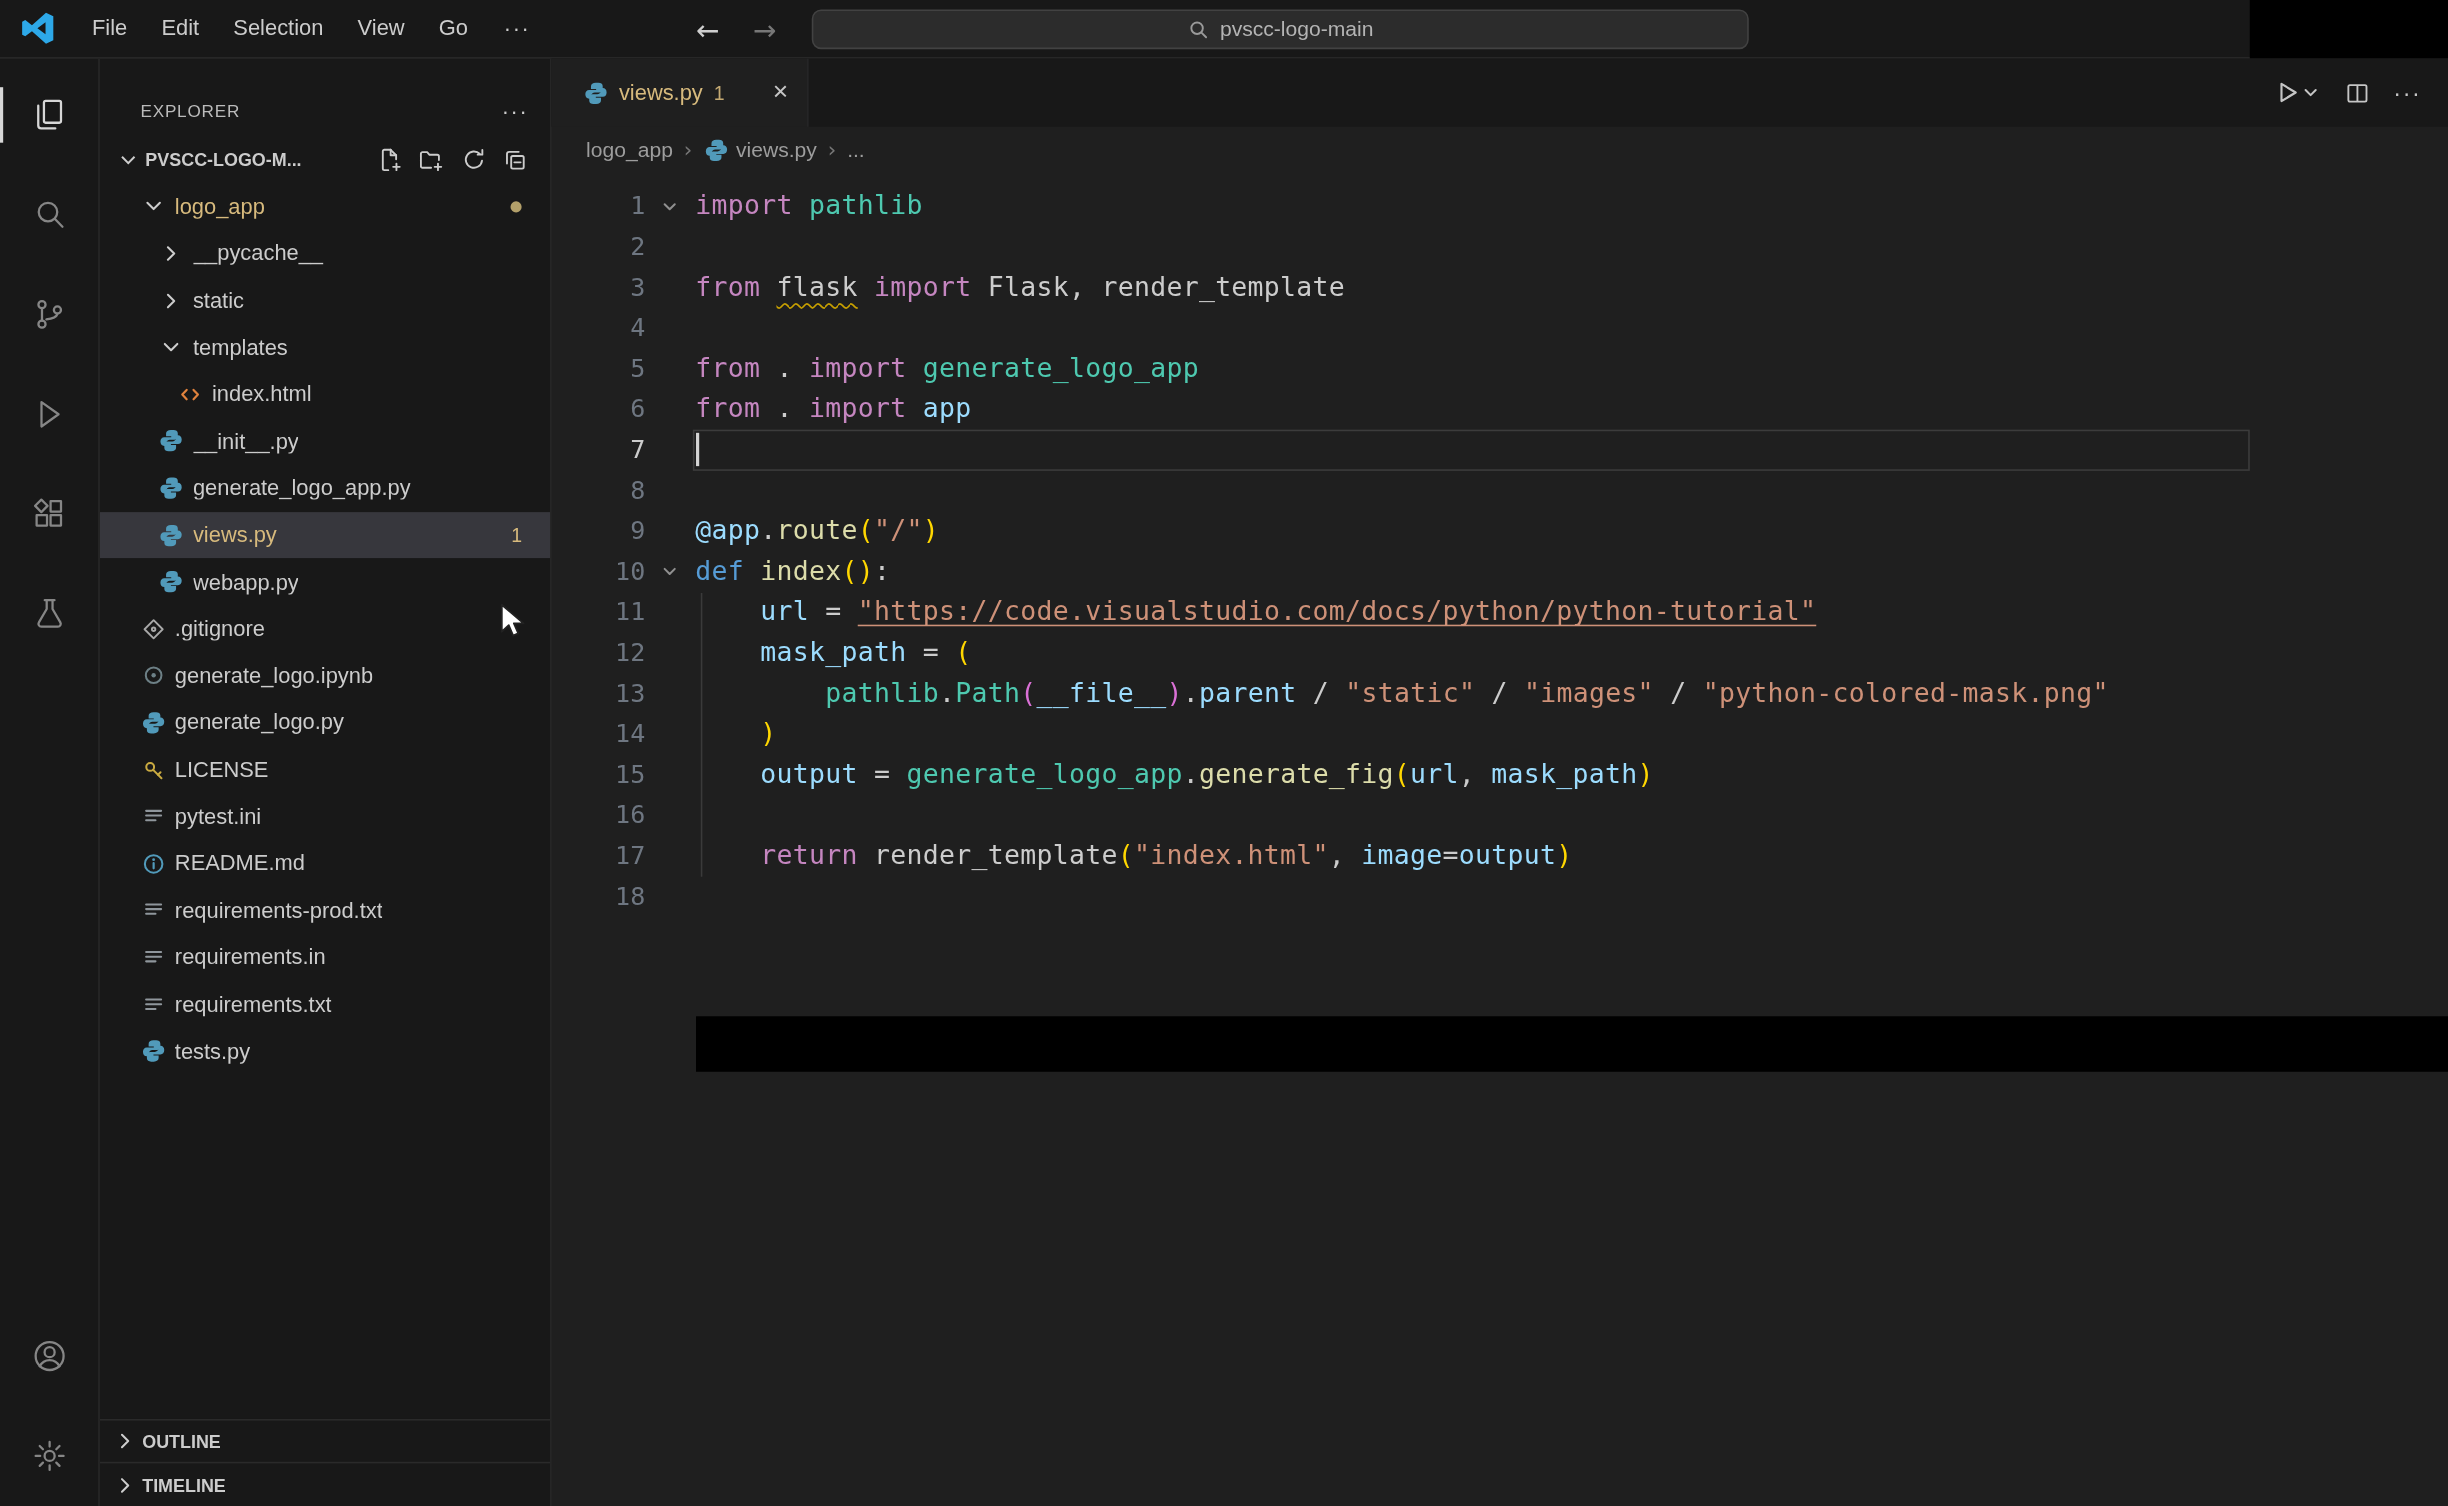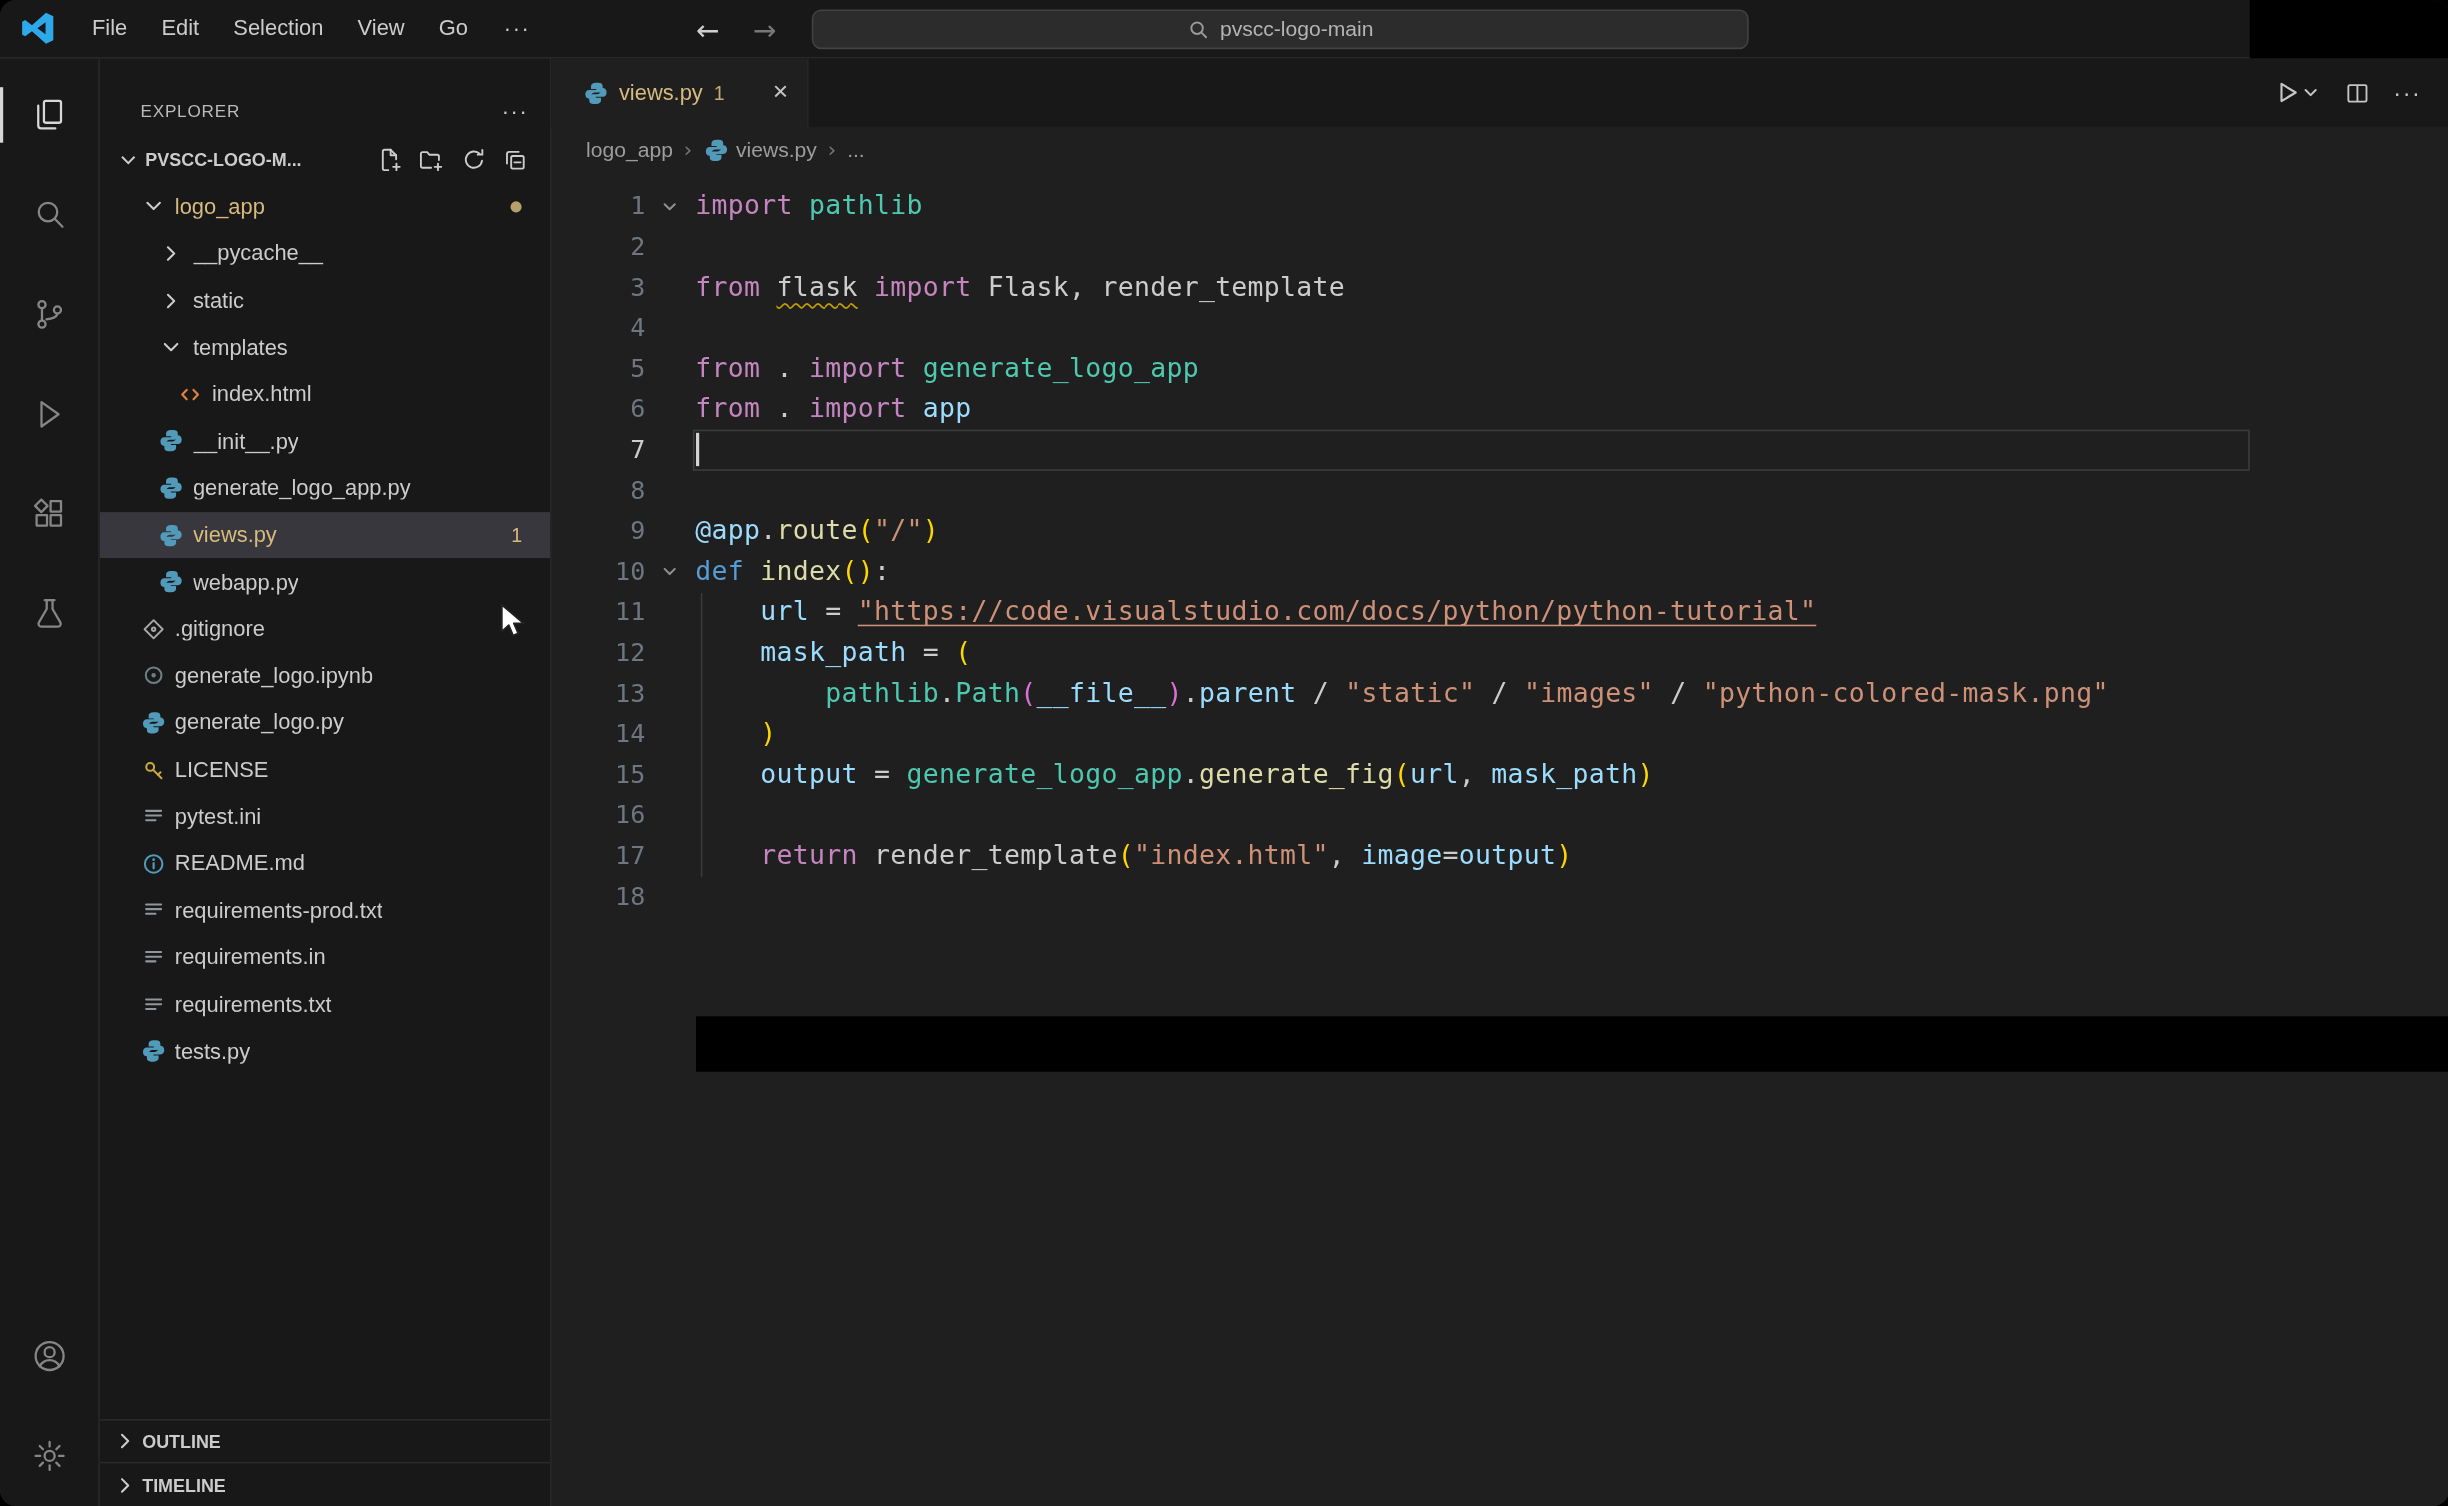--- a/index.html
+++ b/index.html
@@ -1,17 +1,17 @@
 <!DOCTYPE html>
 <html><head>
 <meta charset="utf-8">
 <style>
   *{box-sizing:border-box;margin:0;padding:0;}
   html,body{background:#000;overflow:hidden;}
-  #viewport{width:2449px;height:1506px;overflow:hidden;background:#1f1f1f;position:relative;border-radius:16px;}
+  #viewport{width:2449px;height:1506px;overflow:hidden;background:#1f1f1f;position:relative;}
   #app{width:1545px;height:950px;transform:scale(1.58546);transform-origin:0 0;background:#1f1f1f;
        font-family:"Liberation Sans",sans-serif;color:#ccc;display:flex;flex-direction:column;position:relative;user-select:none;}
 
   
   .titlebar{flex:0 0 37px;height:37px;background:#181818;border-bottom:1px solid #2a2a2a;display:flex;align-items:center;position:relative;}
   .logo{width:23.6px;height:23.6px;margin:0 11.8px 0 11.8px;display:flex;align-items:center;}
   .menubar{display:flex;align-items:center;}
   .menu-item{padding:0 10.8px;height:25.6px;line-height:25.6px;font-size:13.8px;color:#cccccc;border-radius:4.9px;}
   .tb-more{padding:0 11.8px;font-size:13.8px;color:#cccccc;letter-spacing:1px;}
   .nav-arrow{position:absolute;top:0;height:37px;display:flex;align-items:center;font-size:17.7px;

